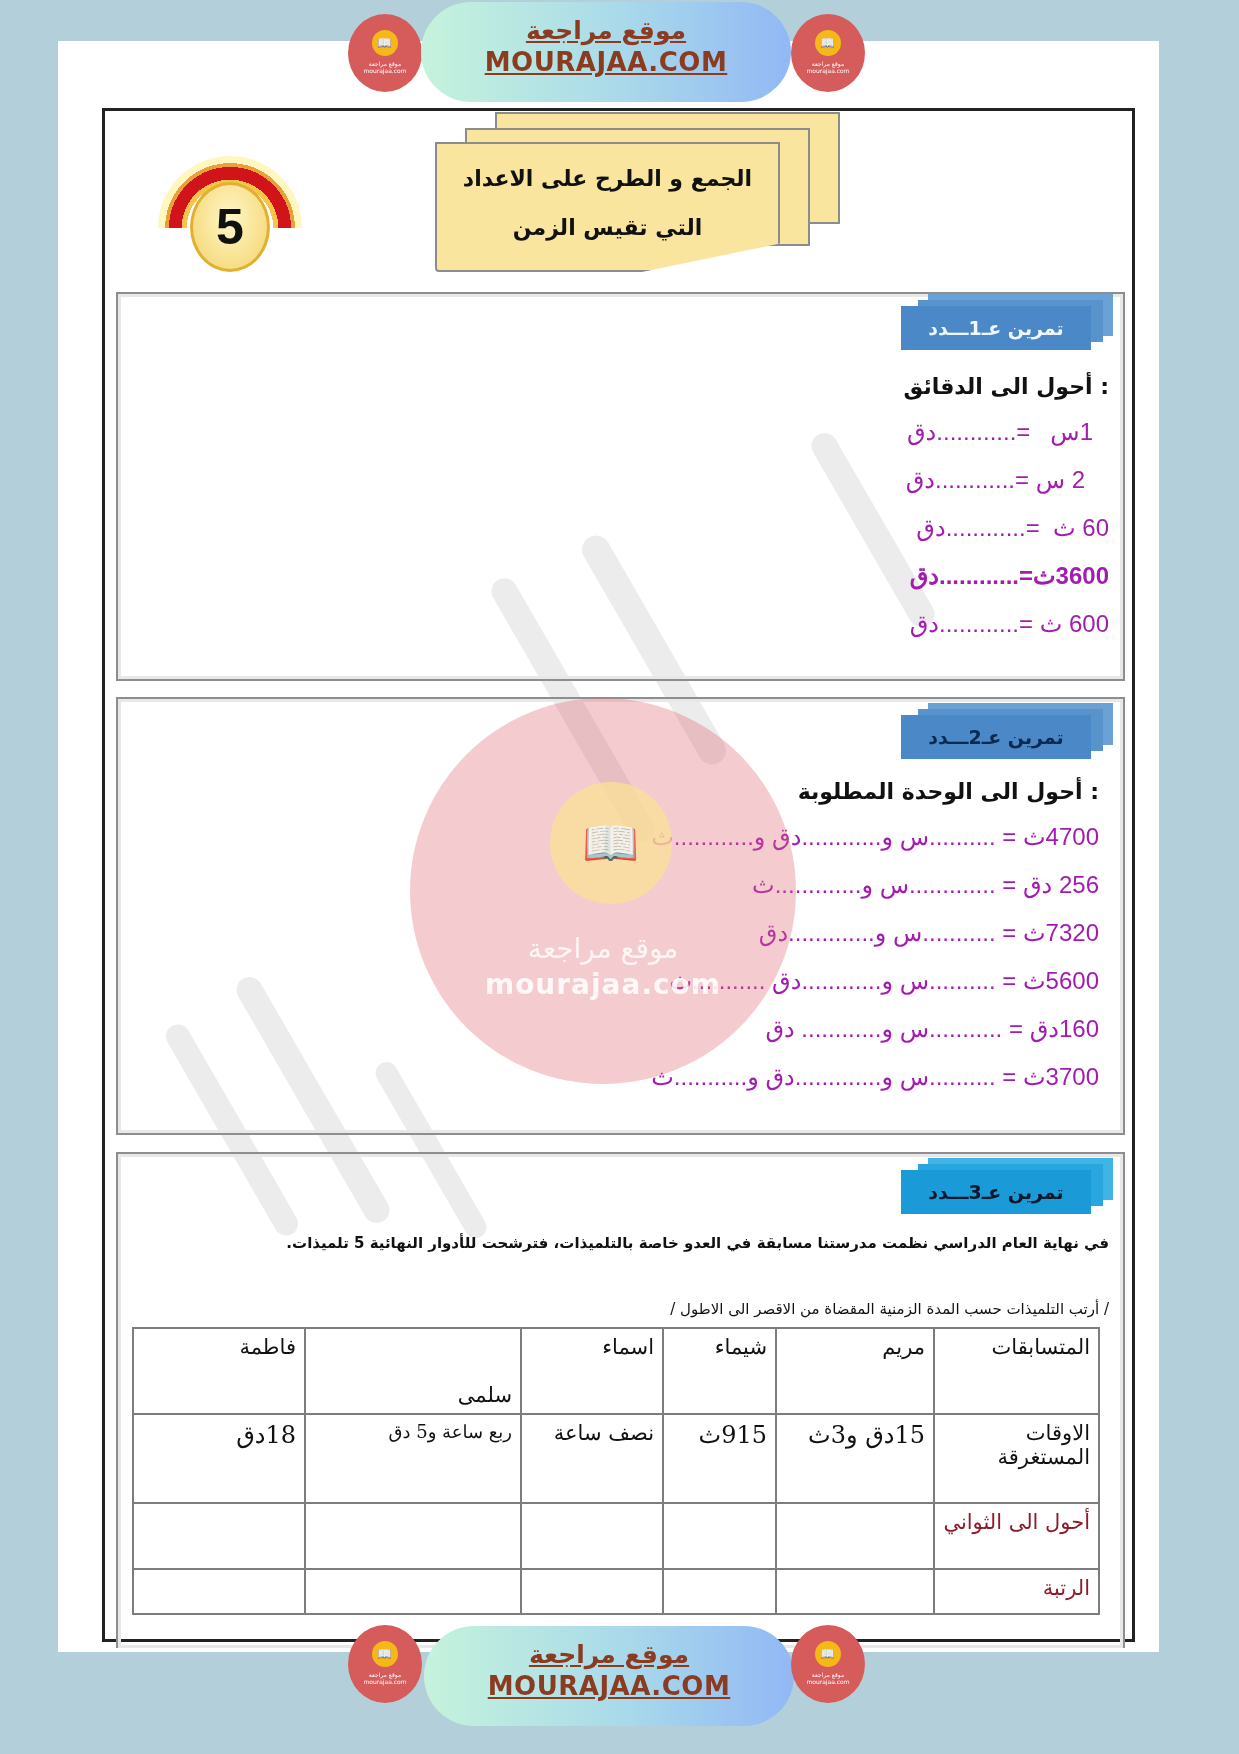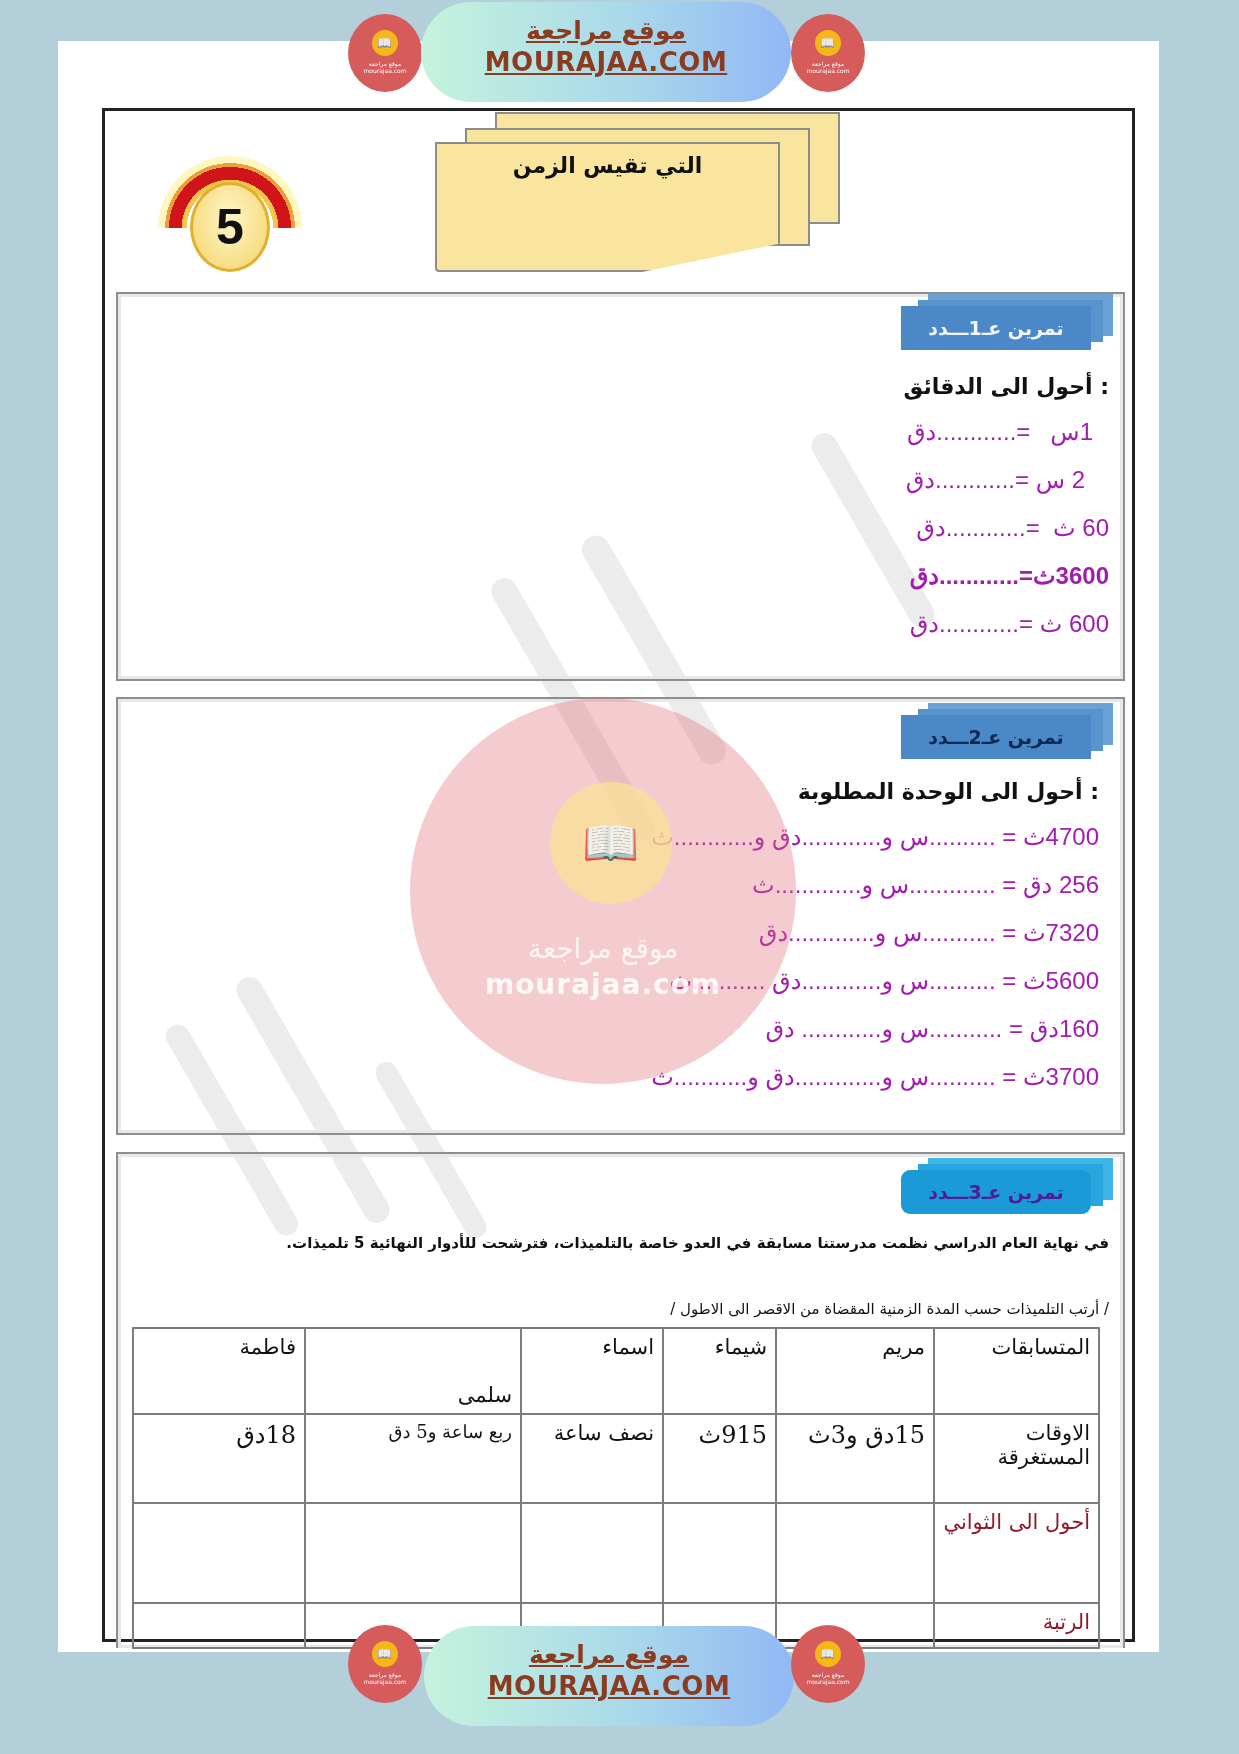--- a/index.html
+++ b/index.html
@@ -72,21 +72,21 @@
     position:absolute; left:116px; width:1009px; border:2px solid #8e8e8e;
     box-shadow: inset 0 0 0 3px #e8e8e8; box-sizing:border-box; direction:rtl;
   }
   .ex-tag { position:absolute; right:10px; top:0; width:215px; height:60px; }
   .ex-tag .b3 { position:absolute; right:0; top:4px; width:185px; height:42px; background:#6aa2d6; }
   .ex-tag .b2 { position:absolute; right:10px; top:10px; width:185px; height:42px; background:#5993cc; }
   .ex-tag .b1 { position:absolute; right:22px; top:16px; width:190px; height:44px; background:#4a88c8;
                 color:#f2f6ff; font-weight:bold; font-size:19px; text-align:center; line-height:44px;}
   .ex-tag.cyan .b3 { background:#3fb4e6; }
   .ex-tag.cyan .b2 { background:#2aa6de; }
-  .ex-tag.cyan .b1 { background:#1a9bd8; color:#4c1d95;border-radius:9px; }
+  .ex-tag.cyan .b1 { background:#1a9bd8; color:#0f172a; }
   .ex-tag.dark .b1 { color:#0b2a52; }
 
   .instruction { position:absolute; right:14px; font-weight:bold; font-size:22px; color:#111; white-space:nowrap; }
   .line { position:absolute; font-size:24px; color:#a21caf; white-space:nowrap; font-family:"Liberation Sans",sans-serif; }
   .line .dots { letter-spacing:0px; }
 
   .para { position:absolute; right:14px; font-size:15px; color:#111; white-space:nowrap; font-weight:bold; letter-spacing:-0.3px;}
   .sub { position:absolute; right:14px; font-size:15px; color:#111; white-space:nowrap; }
 
   
@@ -125,20 +125,21 @@
 
 <div class="lesson-num">
   <div class="arch"></div>
   <div class="oval">5</div>
 </div>
 
 <div class="title-cards">
   <div class="card c3"></div>
   <div class="card c2"></div>
   <div class="card c1">
+    <div class="t">الجمع و الطرح على الاعداد</div>
     <div class="t" style="line-height:44px;padding-top:0;">التي تقيس الزمن</div>
   </div>
 </div>
 
 <div class="ex-box" style="top:292px;height:389px;">
   <div class="ex-tag" style="top:-4px;">
     <div class="b3"></div>
       <div class="b2"></div>
     <div class="b1">تمرين عـ1ـــدد</div>
   </div>
@@ -197,21 +198,21 @@
     <td>فاطمة</td>
   </tr>
   <tr style="height:89px;">
     <td>الاوقات المستغرقة</td>
     <td style="font-size:24px;">15دق و3ث</td>
     <td style="font-size:24px;">915ث</td>
     <td>نصف ساعة</td>
     <td style="font-size:18px;">ربع ساعة و5 دق</td>
     <td style="font-size:24px;">18دق</td>
   </tr>
-  <tr style="height:100px;">
+  <tr style="height:66px;">
     <td class="red">أحول الى الثواني</td>
     <td></td>
     <td></td>
     <td></td>
     <td></td>
     <td></td>
   </tr>
   <tr style="height:45px;">
     <td class="red">الرتبة</td>
     <td></td>

